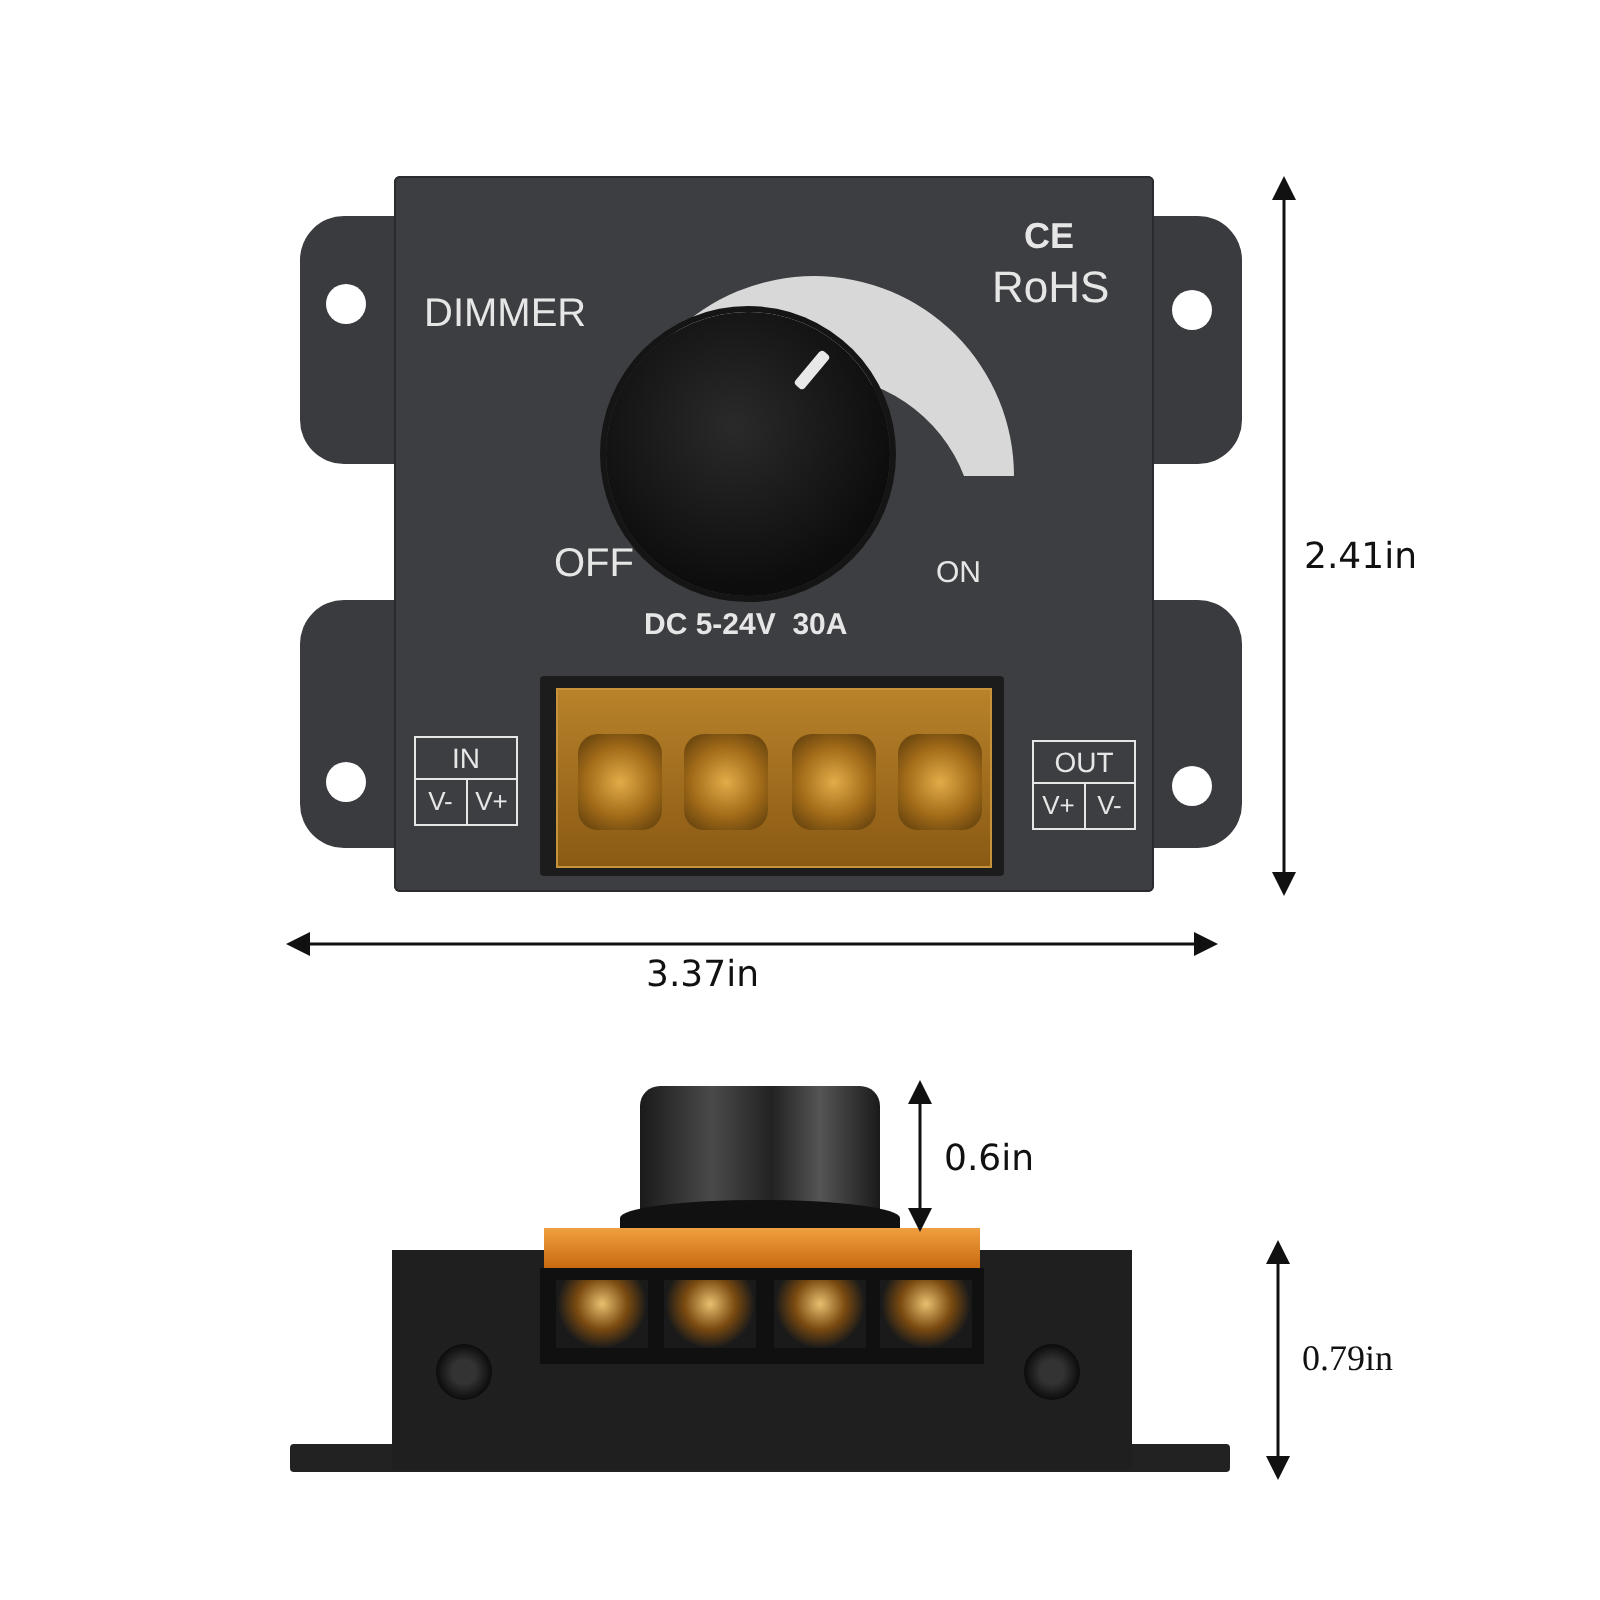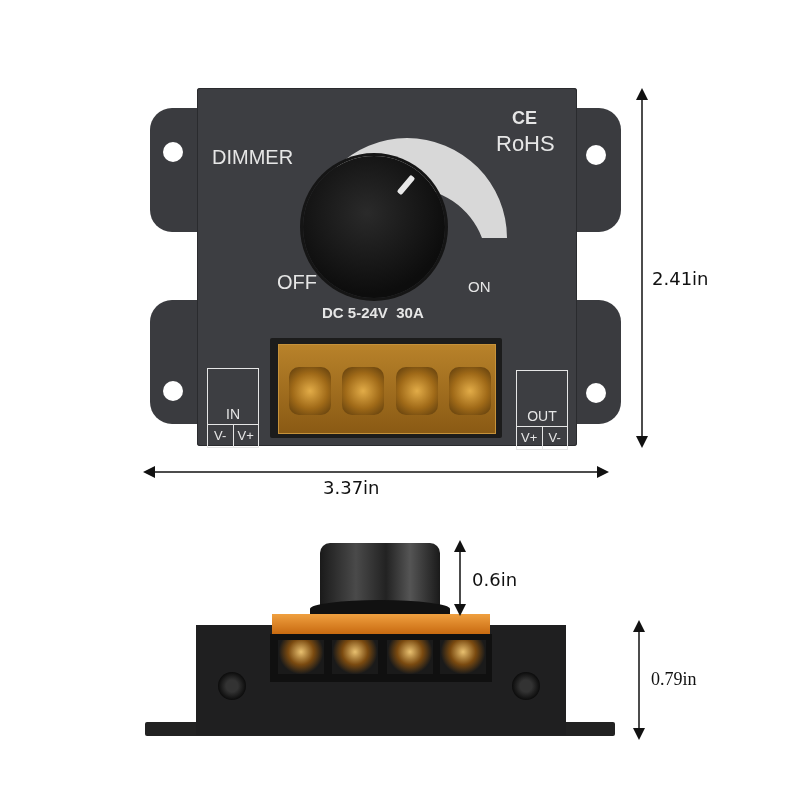--- a/index.html
+++ b/index.html
@@ -4,21 +4,21 @@
 <style>
   html, body { margin:0; padding:0; background:#ffffff; }
   body { width:800px; height:800px; position:relative; overflow:hidden; font-family:"DejaVu Sans", sans-serif; }
   .abs { position:absolute; }
   
   .flange { position:absolute; background:#3a3b3f; border-radius:22px; }
   .hole { position:absolute; width:20px; height:20px; border-radius:50%; background:#fff; }
   .panel { position:absolute; left:197px; top:88px; width:380px; height:358px; background:#3d3e42; border-radius:3px; box-shadow: inset 0 0 0 1px #2a2b2e; }
   .label { position:absolute; color:#e6e6e6; font-family:"Liberation Sans", sans-serif; }
   .io-box { position:absolute; border:1.5px solid #e6e6e6; color:#e6e6e6; font-family:"Liberation Sans", sans-serif; font-size:13px; }
-  .io-box .top { height:20px; border-bottom:1.5px solid #e6e6e6; text-align:center; line-height:20px; font-size:14px;margin-top:35px; }
+  .io-box .top { height:20px; border-bottom:1.5px solid #e6e6e6; text-align:center; line-height:20px; font-size:14px; }
   .io-box .bot { display:flex; height:22px; }
   .io-box .bot span { flex:1; text-align:center; line-height:22px; }
   .io-box .bot span:first-child { border-right:1.5px solid #e6e6e6; }
   .terminal { position:absolute; left:270px; top:338px; width:232px; height:100px; background:#1c1c1c; border-radius:2px; }
   .terminal-cover { position:absolute; left:8px; top:6px; width:216px; height:88px; background:linear-gradient(#b8822a, #8a5a14); border:1px solid #c6923a; }
   .screw { position:absolute; top:22px; width:42px; height:48px; border-radius:10px; background:radial-gradient(circle at 50% 50%, #e2ac48 0%, #a06a18 55%, #5a3a0c 100%); }
   .dim-text { position:absolute; color:#111; font-family:"DejaVu Sans", sans-serif; font-size:18px; }
   
   .side-body { position:absolute; left:196px; top:625px; width:370px; height:110px; background:#1f1f20; }
   .side-base { position:absolute; left:145px; top:722px; width:470px; height:14px; background:#222; border-radius:2px; }

